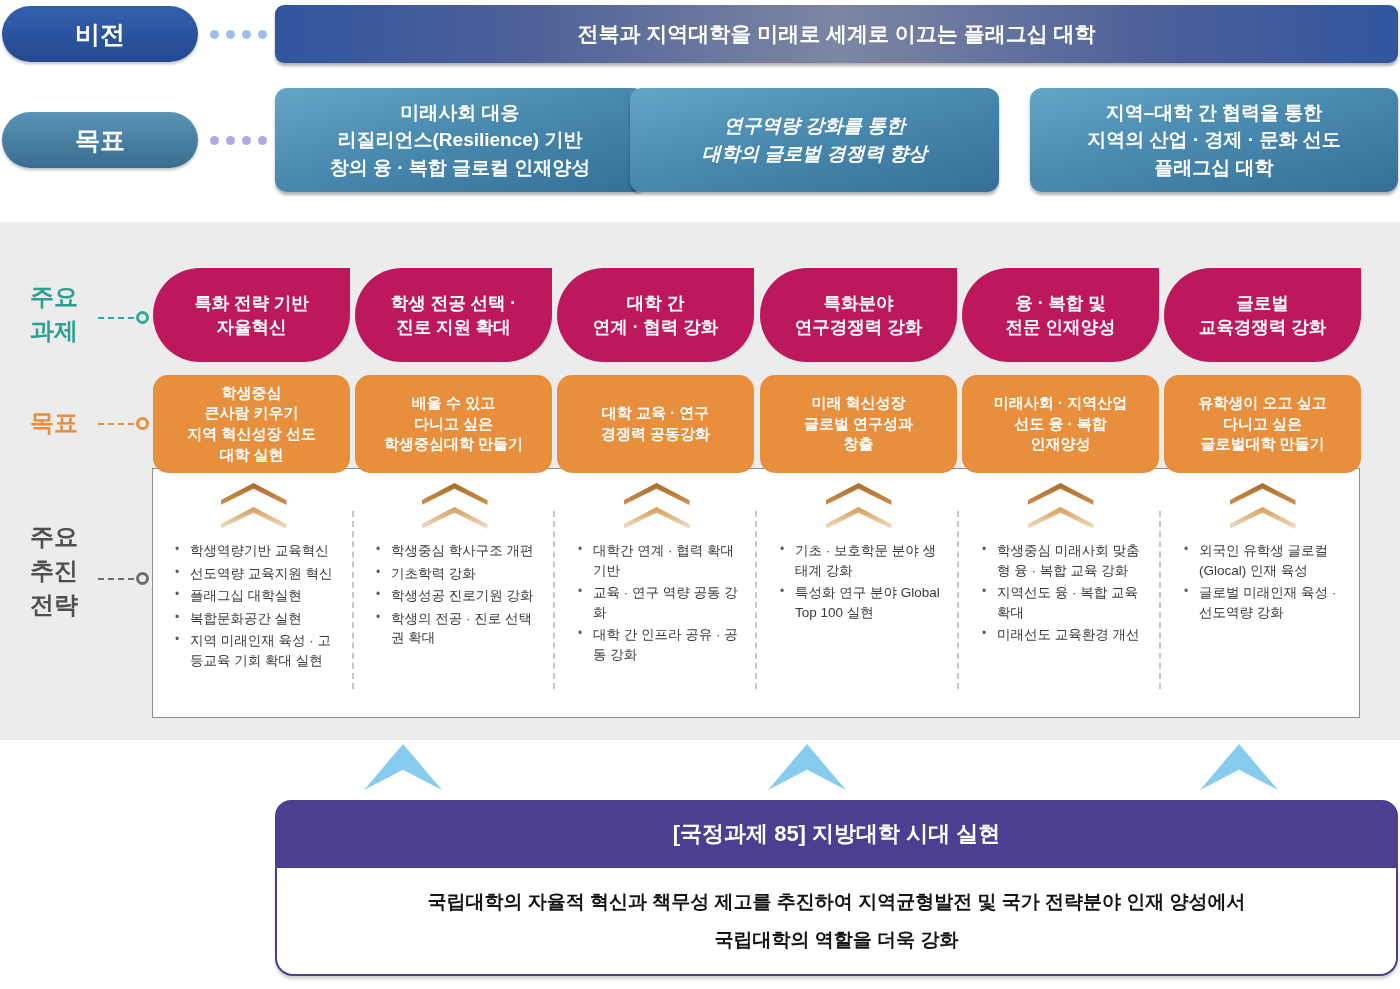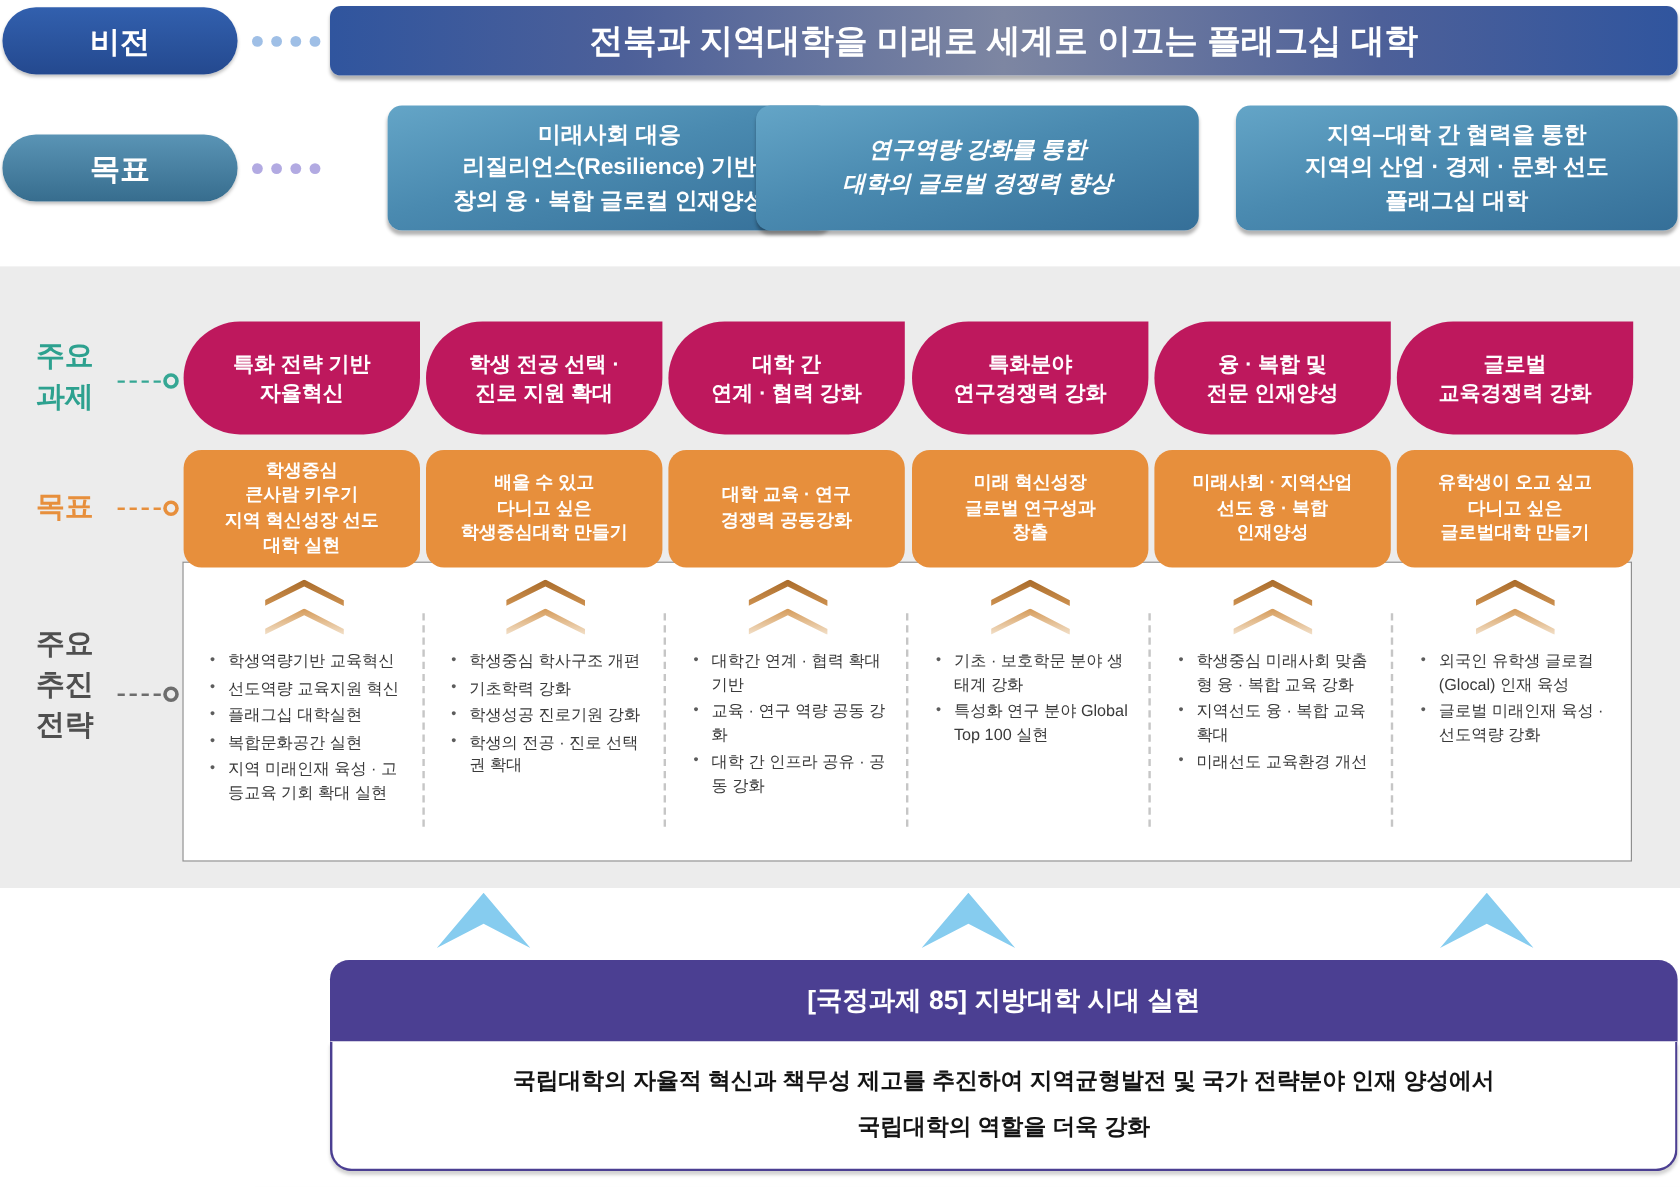--- a/index.html
+++ b/index.html
@@ -17,28 +17,28 @@
   .dots { position:absolute; display:flex; gap:7px; }
   .dots i { width:9px; height:9px; border-radius:50%; display:block; }
   .dots-vision { left:210px; top:30px; }
   .dots-vision i { background:#9fbfe6; }
   .dots-goal { left:210px; top:136px; }
   .dots-goal i { background:#b2aae2; }
 
   .vision-bar { position:absolute; left:275px; top:5px; width:1123px; height:58px;
       border-radius:9px; display:flex; align-items:center; justify-content:center;
       background:linear-gradient(90deg,#30559e 0%,#4d6099 22%,#7d86a2 50%,#4d6099 78%,#30559e 100%);
-      color:#fff; font-size:28px; font-weight:bold; box-shadow:0 3px 3px rgba(0,0,0,.3); }
+      color:#fff; font-size:21px; font-weight:bold; box-shadow:0 3px 3px rgba(0,0,0,.3); }
 
   .goal-box { position:absolute; top:88px; height:104px; border-radius:12px;
       display:flex; align-items:center; justify-content:center; text-align:center;
       background:linear-gradient(165deg,#64a5c7 0%,#4a8ab0 45%,#356f98 100%);
       color:#fff; font-size:19px; font-weight:bold; line-height:1.45;
       box-shadow:0 3px 3px rgba(0,0,0,.3); }
-  .gb-0 { left:275px; width:370px;margin-left:48px; }
+  .gb-0 { left:275px; width:370px; }
   .gb-1 { left:630px; width:369px;font-style:italic; }
   .gb-2 { left:1030px; width:368px; }
 
   
   .gray-band { position:absolute; left:0; top:222px; width:1400px; height:518px; background:#ececec; }
 
   .row-label { position:absolute; left:30px; font-size:24px; font-weight:bold; line-height:1.42; }
   .tasks-label { top:58px; color:#2da18f; }
   .obj-label   { top:184px; color:#e78f3c; }
   .strat-label { top:298px; color:#4f4f4f; }

